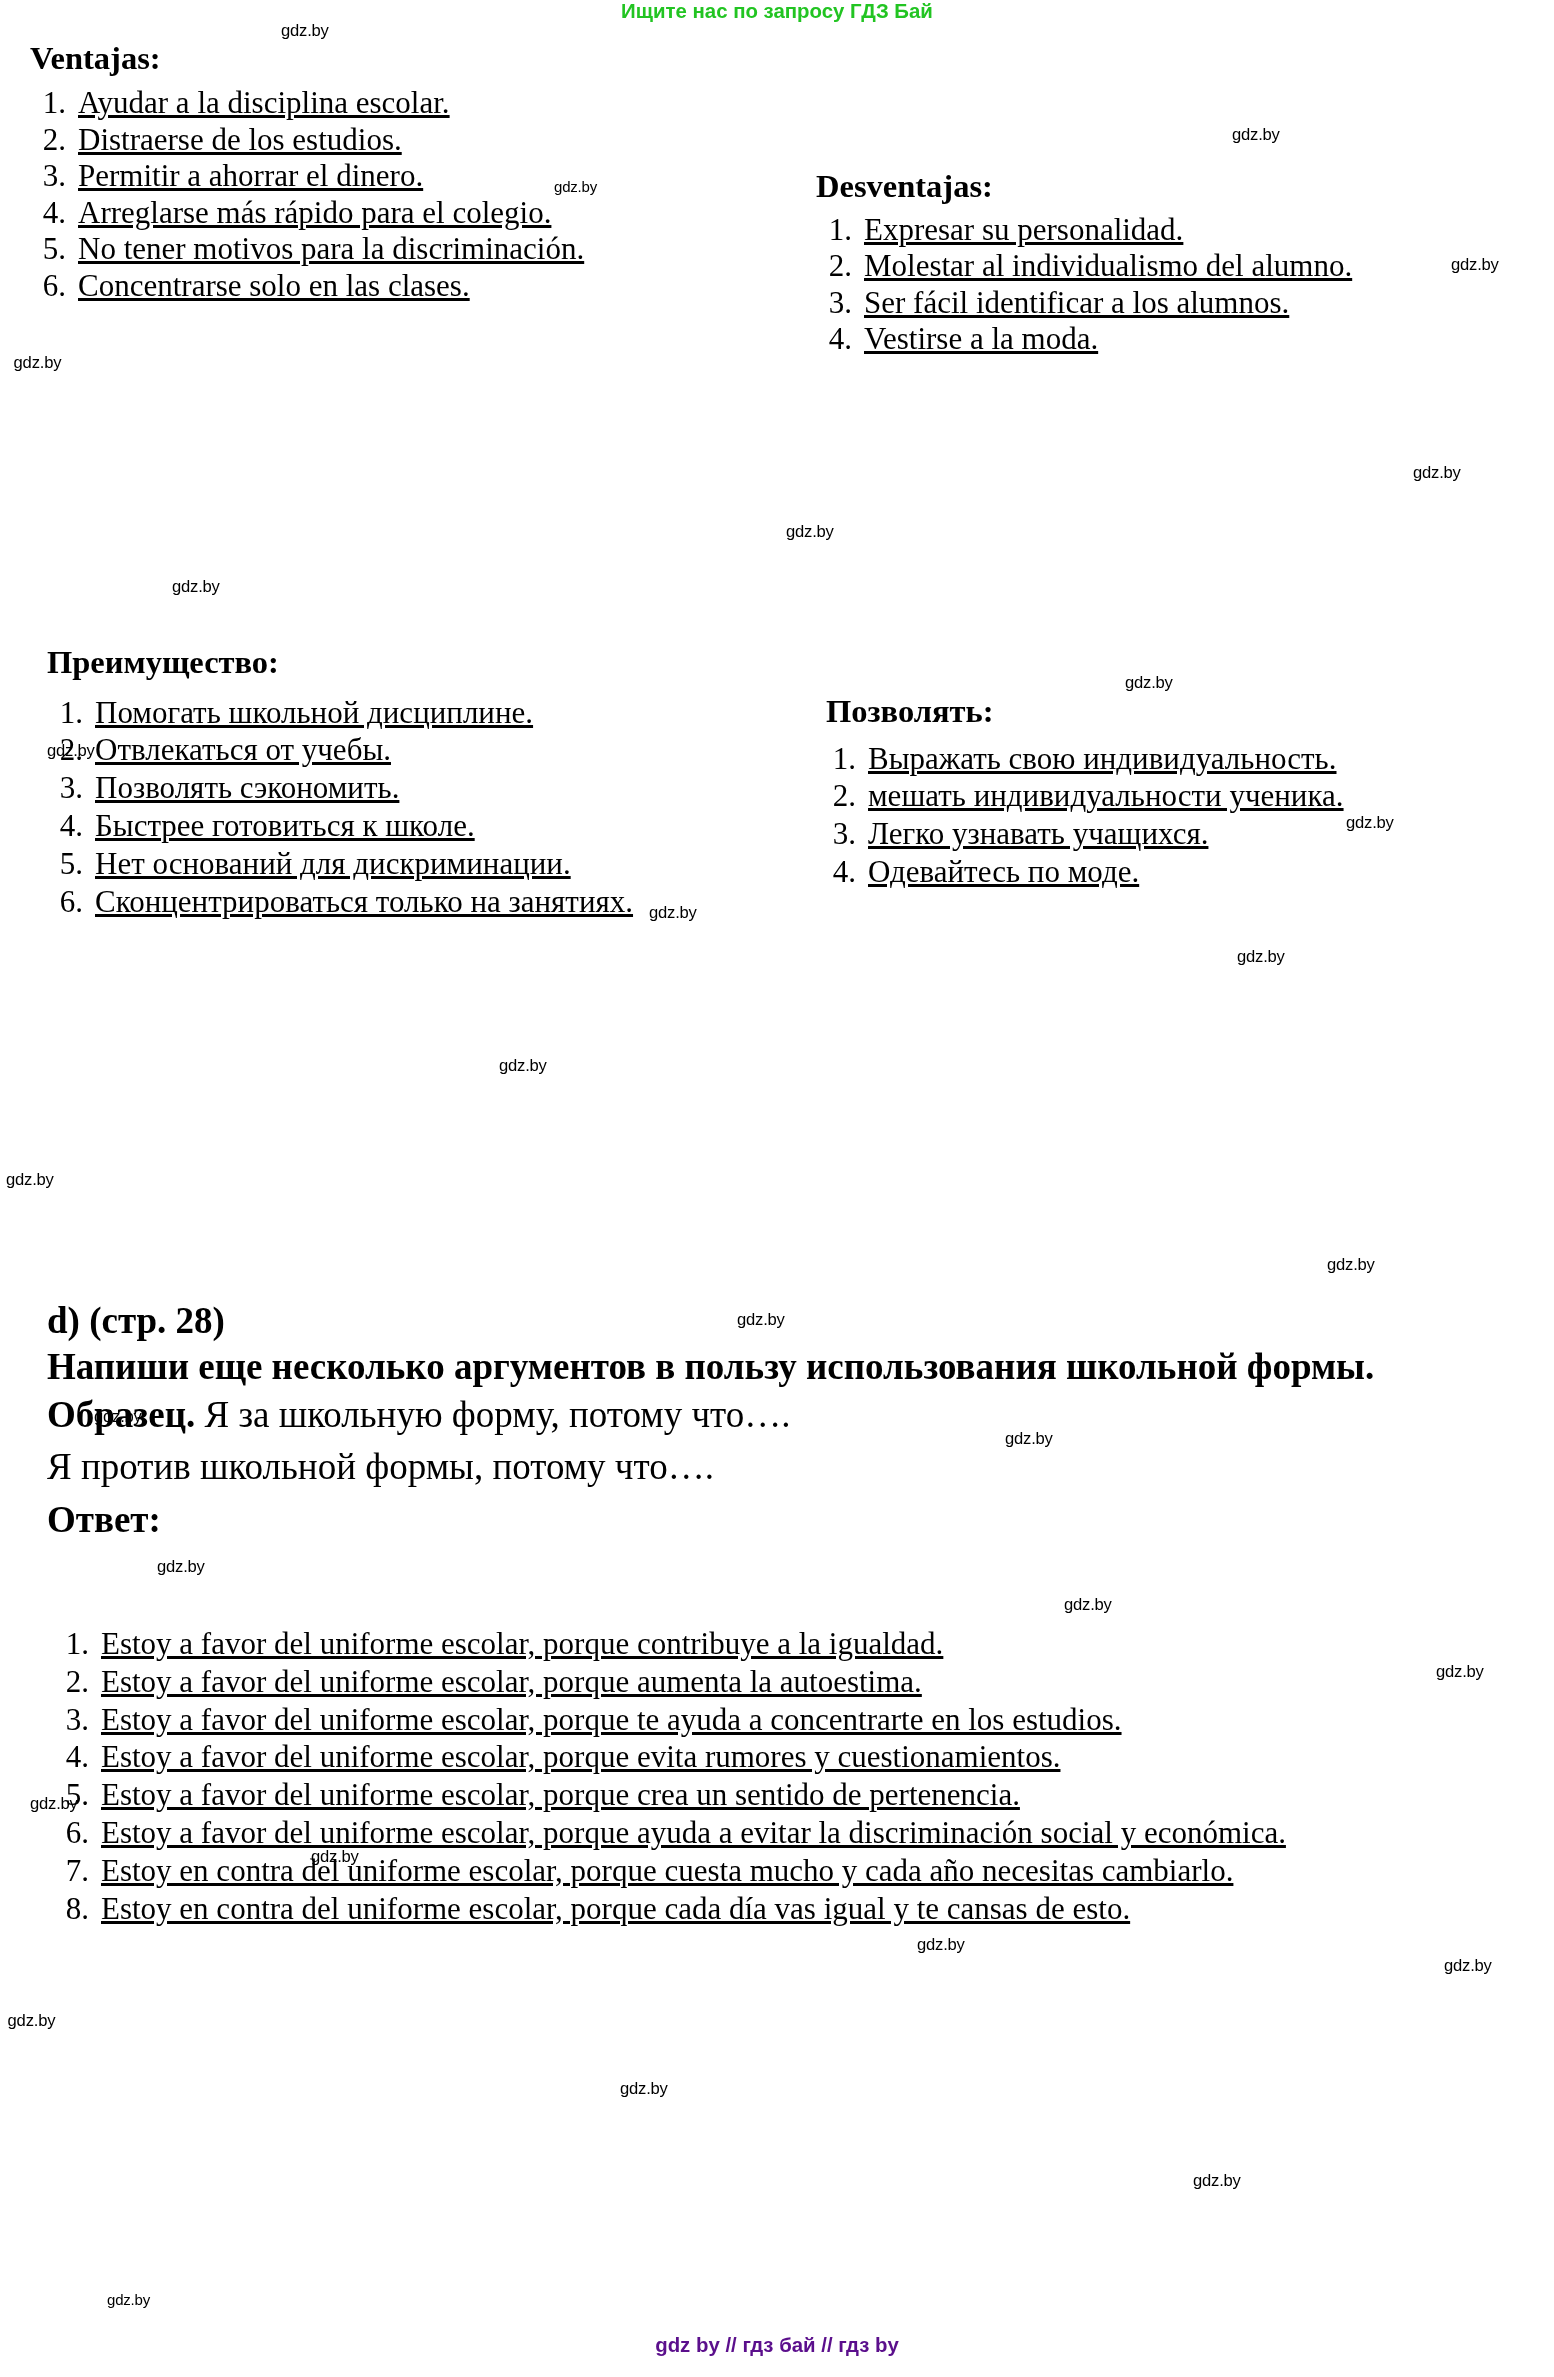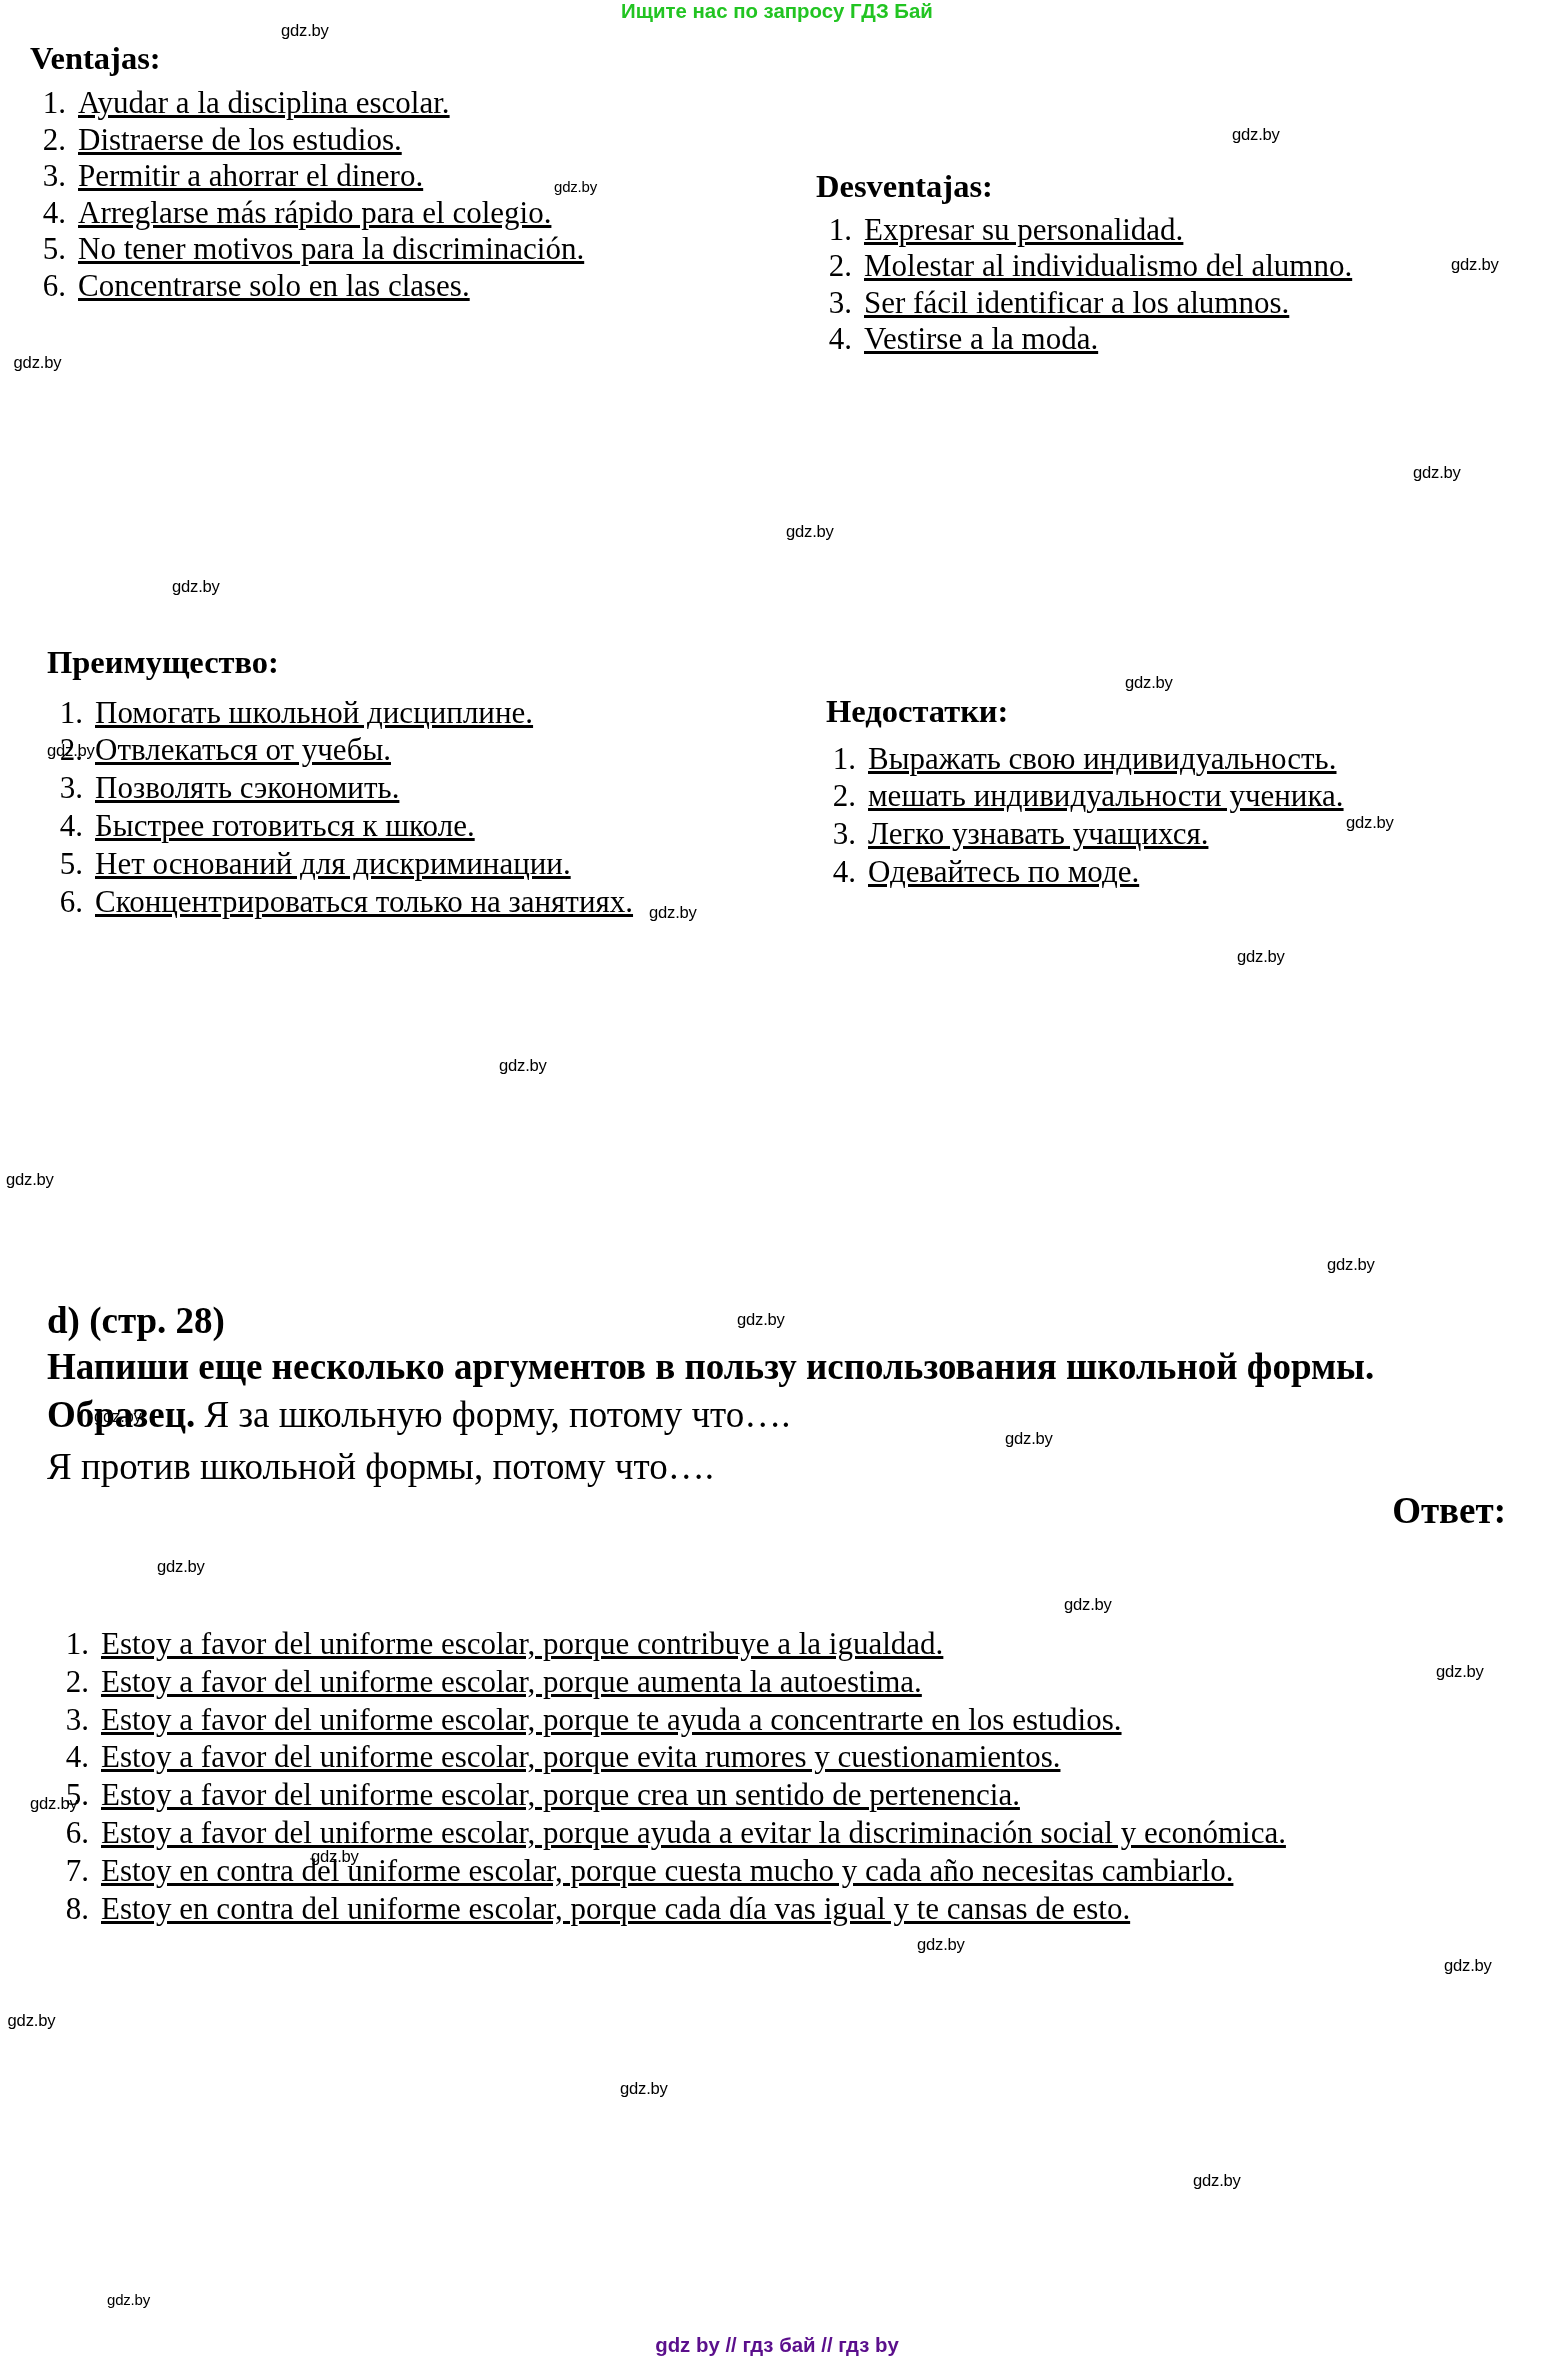--- a/index.html
+++ b/index.html
@@ -199,21 +199,21 @@
         <span class="txt">Нет оснований для дискриминации.</span>
       </li>
       <li>
         <span class="num">6.</span>
         <span class="txt">Сконцентрироваться только на занятиях.</span>
       </li>
     </ol>
   </div>
 
   <div class="block ru" style="left:826px; top:695px; width:665px;">
-    <div class="heading">Недостатки:</div>
+    <div class="heading">Позволять:</div>
     <ol class="olist" style="margin-top:12px;">
       <li style="padding-left:42px;">
         <span class="num" style="width:36px;">1.</span>
         <span class="txt">Выражать свою индивидуальность.</span>
       </li>
       <li style="padding-left:42px;">
         <span class="num" style="width:36px;">2.</span>
         <span class="txt">мешать индивидуальности ученика.</span>
       </li>
       <li class="nojust" style="padding-left:42px;">
@@ -227,21 +227,21 @@
     </ol>
   </div>
 
   <div class="block" style="left:47px; top:1299px; width:1459px;">
     <div class="para b">d) (стр. 28)</div>
     <div class="para b" style="margin-top:2px; text-align:justify; width:1455px;">Напиши еще несколько аргументов в пользу использования школьной формы.</div>
     <div class="para" style="margin-top:3px;">
       <span class="bold-inline">Образец.</span><span> Я за школьную форму, потому что….</span>
     </div>
     <div class="para" style="margin-top:7.6px;">Я против школьной формы, потому что….</div>
-    <div class="para b" style="text-align:right;">Ответ:</div>
+    <div class="para b" style="margin-top:9px;">Ответ:</div>
   </div>
 
   <div class="block" style="left:47px; top:1625px; width:1459px;">
     <ol class="olist ans">
       <li class="nojust">
         <span class="num">1.</span>
         <span class="txt">Estoy a favor del uniforme escolar, porque contribuye a la igualdad.</span>
       </li>
       <li class="nojust">
         <span class="num">2.</span>

